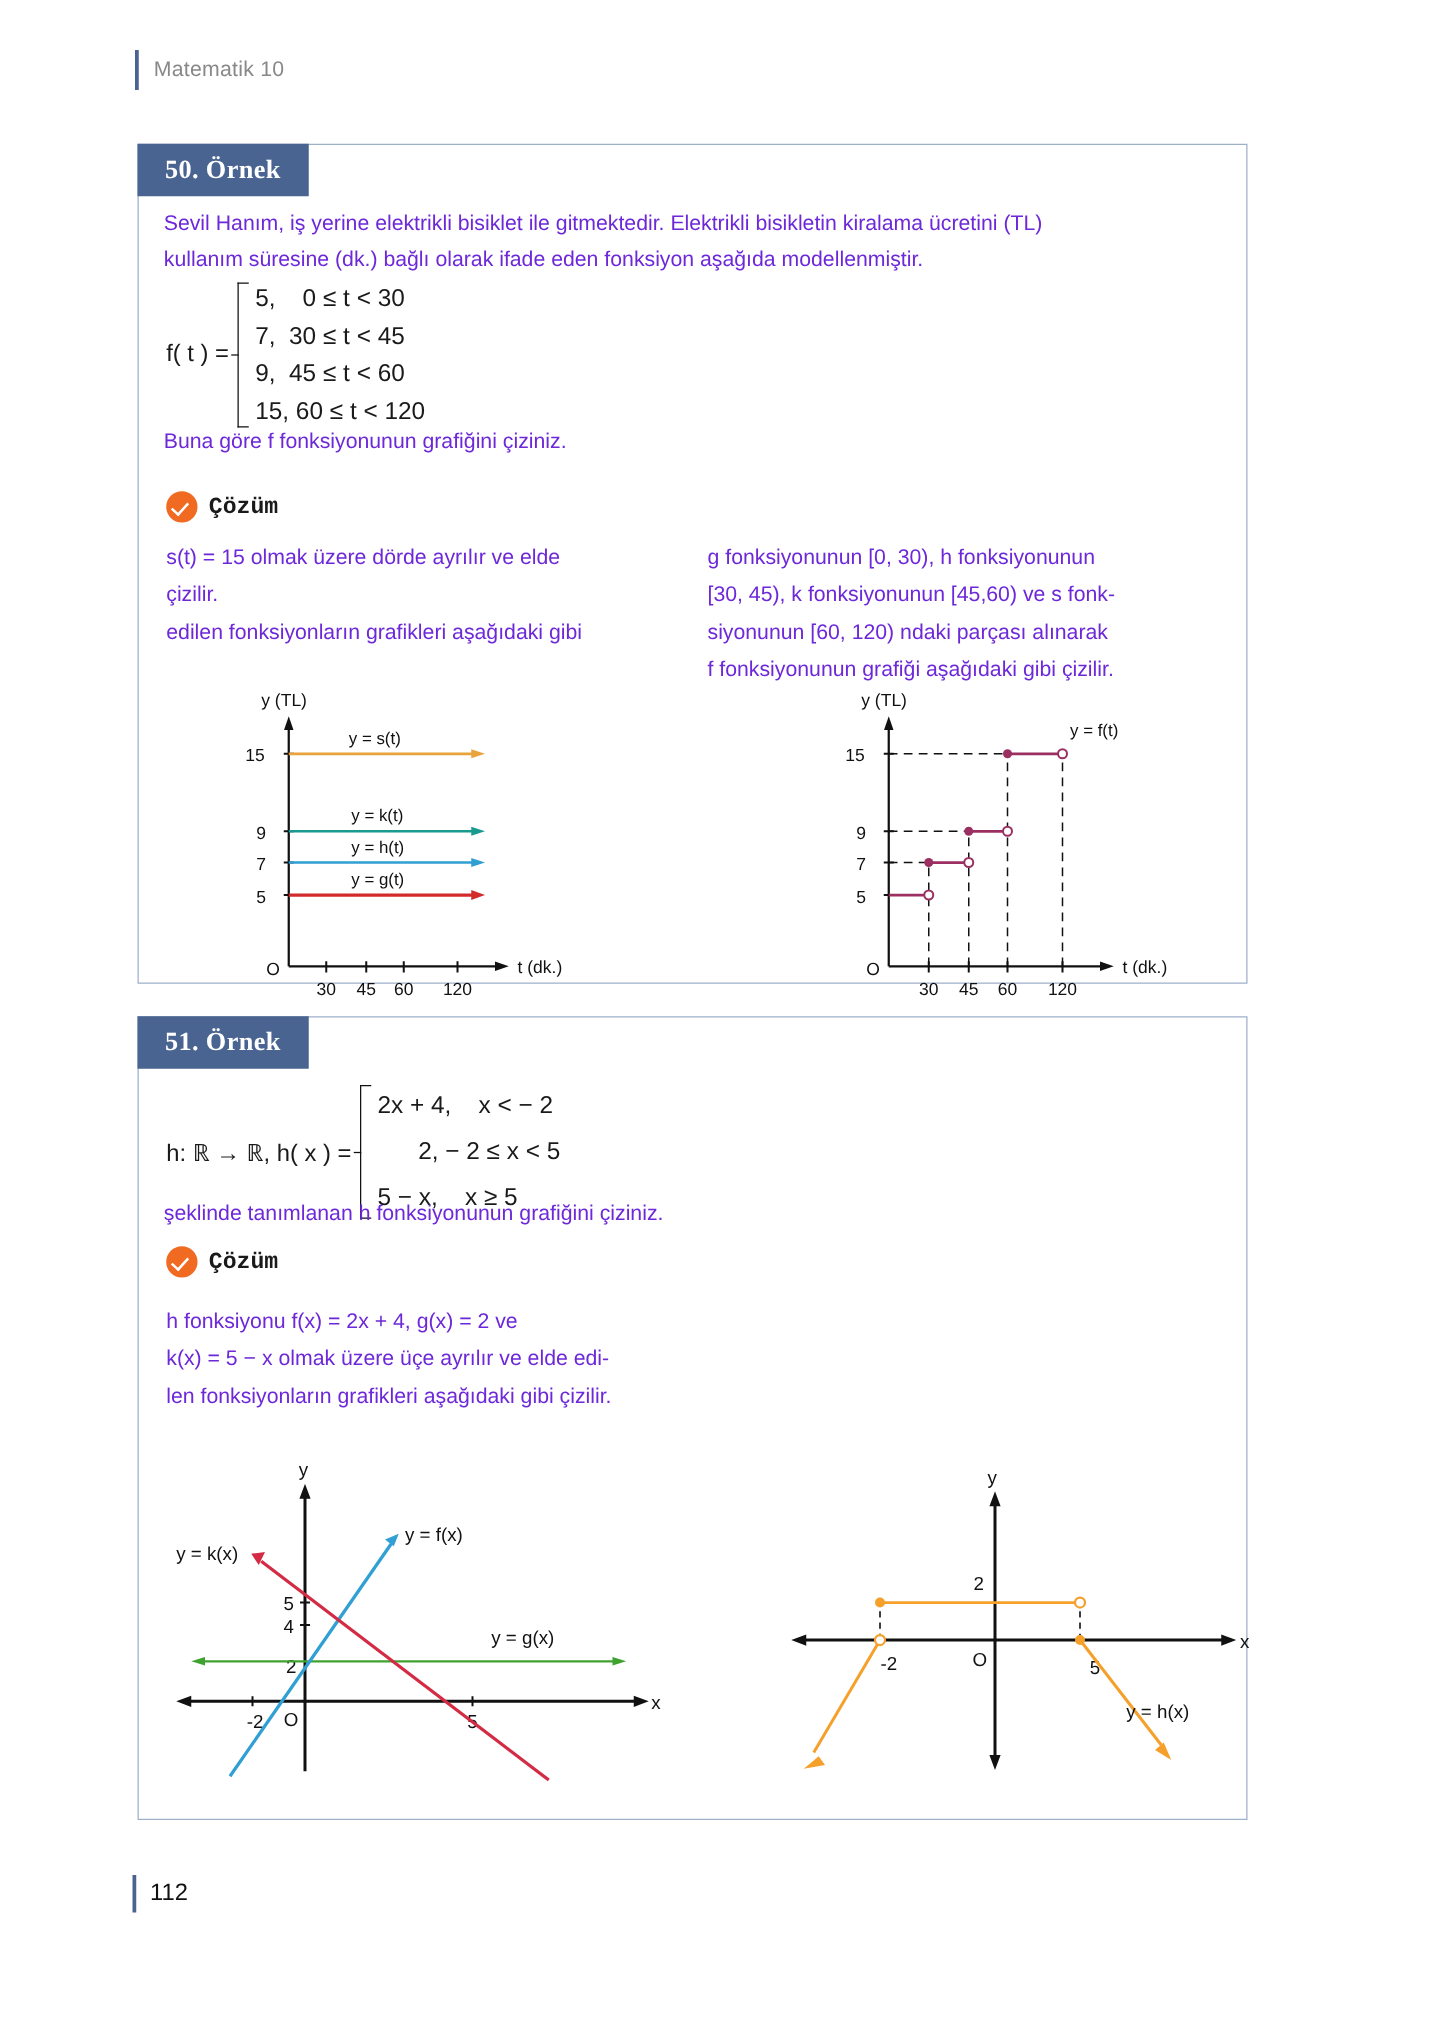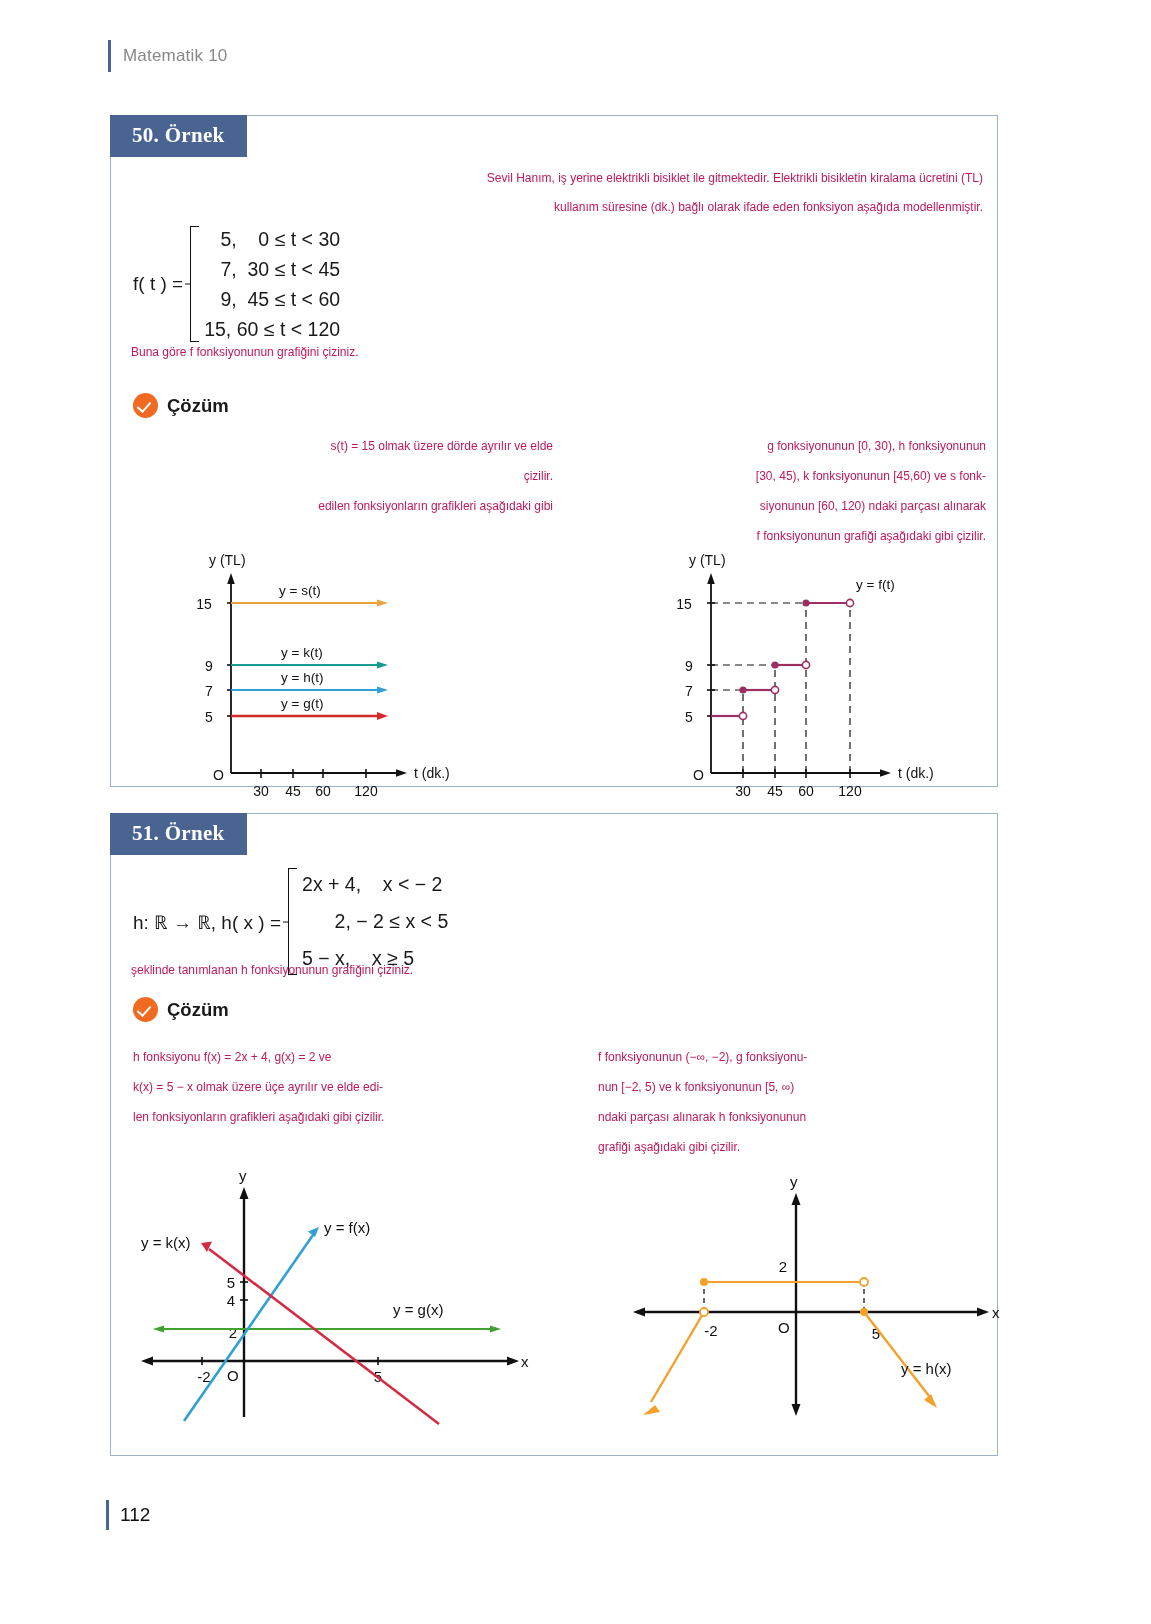--- a/index.html
+++ b/index.html
@@ -20,39 +20,39 @@
   }
   .runhead .bar{width:3px;height:32px;background:#4a6491;}
   .runhead .txt{font-size:17px;color:#888888;letter-spacing:.2px;}
 
   
   .example{
     position:absolute;left:110px;width:888px;
     border:1px solid #9fb0c9;
     box-sizing:border-box;background:#fff;
   }
-  #ex50{top:115px;height:672px;text-align:right;}
+  #ex50{top:115px;height:672px;}
   #ex51{top:813px;height:643px;}
 
   .badge{
     position:absolute;left:-1px;top:-1px;
     background:#4a6491;color:#fff;
     font-family:"Liberation Serif", serif;
     font-weight:bold;font-size:21px;
     padding:8px 22px 9px 22px;
     letter-spacing:.3px;
   }
 
   .body-txt{
     position:absolute;
-    font-size:12px;line-height:29px;color:#be185d;
-  }
-
-  
-  .cozum{position:absolute;display:flex;align-items:center;gap:9px;}
+    font-size:17px;line-height:29px;color:#6d28d9;
+  }
+
+  
+  .cozum{position:absolute;display:flex;align-items:center;gap:9px;font-family:Liberation Mono, monospace;}
   .cozum .circ{
     width:25px;height:25px;border-radius:50%;
     background:#f06a22;position:relative;flex:none;
   }
   .cozum .circ::after{
     content:"";position:absolute;left:7px;top:5.5px;
     width:6px;height:11px;border:solid #fff;
     border-width:0 2.6px 2.6px 0;transform:rotate(42deg);
   }
   .cozum .lbl{font-size:18.5px;font-weight:bold;}
@@ -272,26 +272,20 @@
       <div class="circ"></div>
       <div class="lbl">Çözüm</div>
     </div>
 
     <div class="body-txt" style="left:22px;top:228px;width:450px;line-height:30px;">
       <div>h fonksiyonu f(x) = 2x + 4, g(x) = 2 ve</div>
       <div>k(x) = 5 − x olmak üzere üçe ayrılır ve elde edi-</div>
       <div>len fonksiyonların grafikleri aşağıdaki gibi çizilir.</div>
     </div>
 
-    <div class="body-txt" style="left:487px;top:228px;width:400px;line-height:30px;">
-      <div>f fonksiyonunun (−∞, −2), g fonksiyonu-</div>
-      <div>nun  [−2, 5) ve k fonksiyonunun [5, ∞)</div>
-      <div>ndaki parçası alınarak h fonksiyonunun</div>
-      <div>grafiği aşağıdaki gibi çizilir.</div>
-    </div>
 
     <div class="graph" style="left:20px;top:355px;">
       <svg width="400" height="265" viewBox="0 0 400 265">
 
         <line x1="18" y1="192" x2="378" y2="192" stroke="#111" stroke-width="2.4"></line>
         <polygon points="388,192 376,187.5 376,196.5" fill="#111"></polygon>
         <polygon points="10,192 22,187.5 22,196.5" fill="#111"></polygon>
 
         <line x1="113" y1="248" x2="113" y2="27" stroke="#111" stroke-width="2.4"></line>
         <polygon points="113,18 108.5,30 117.5,30" fill="#111"></polygon>

